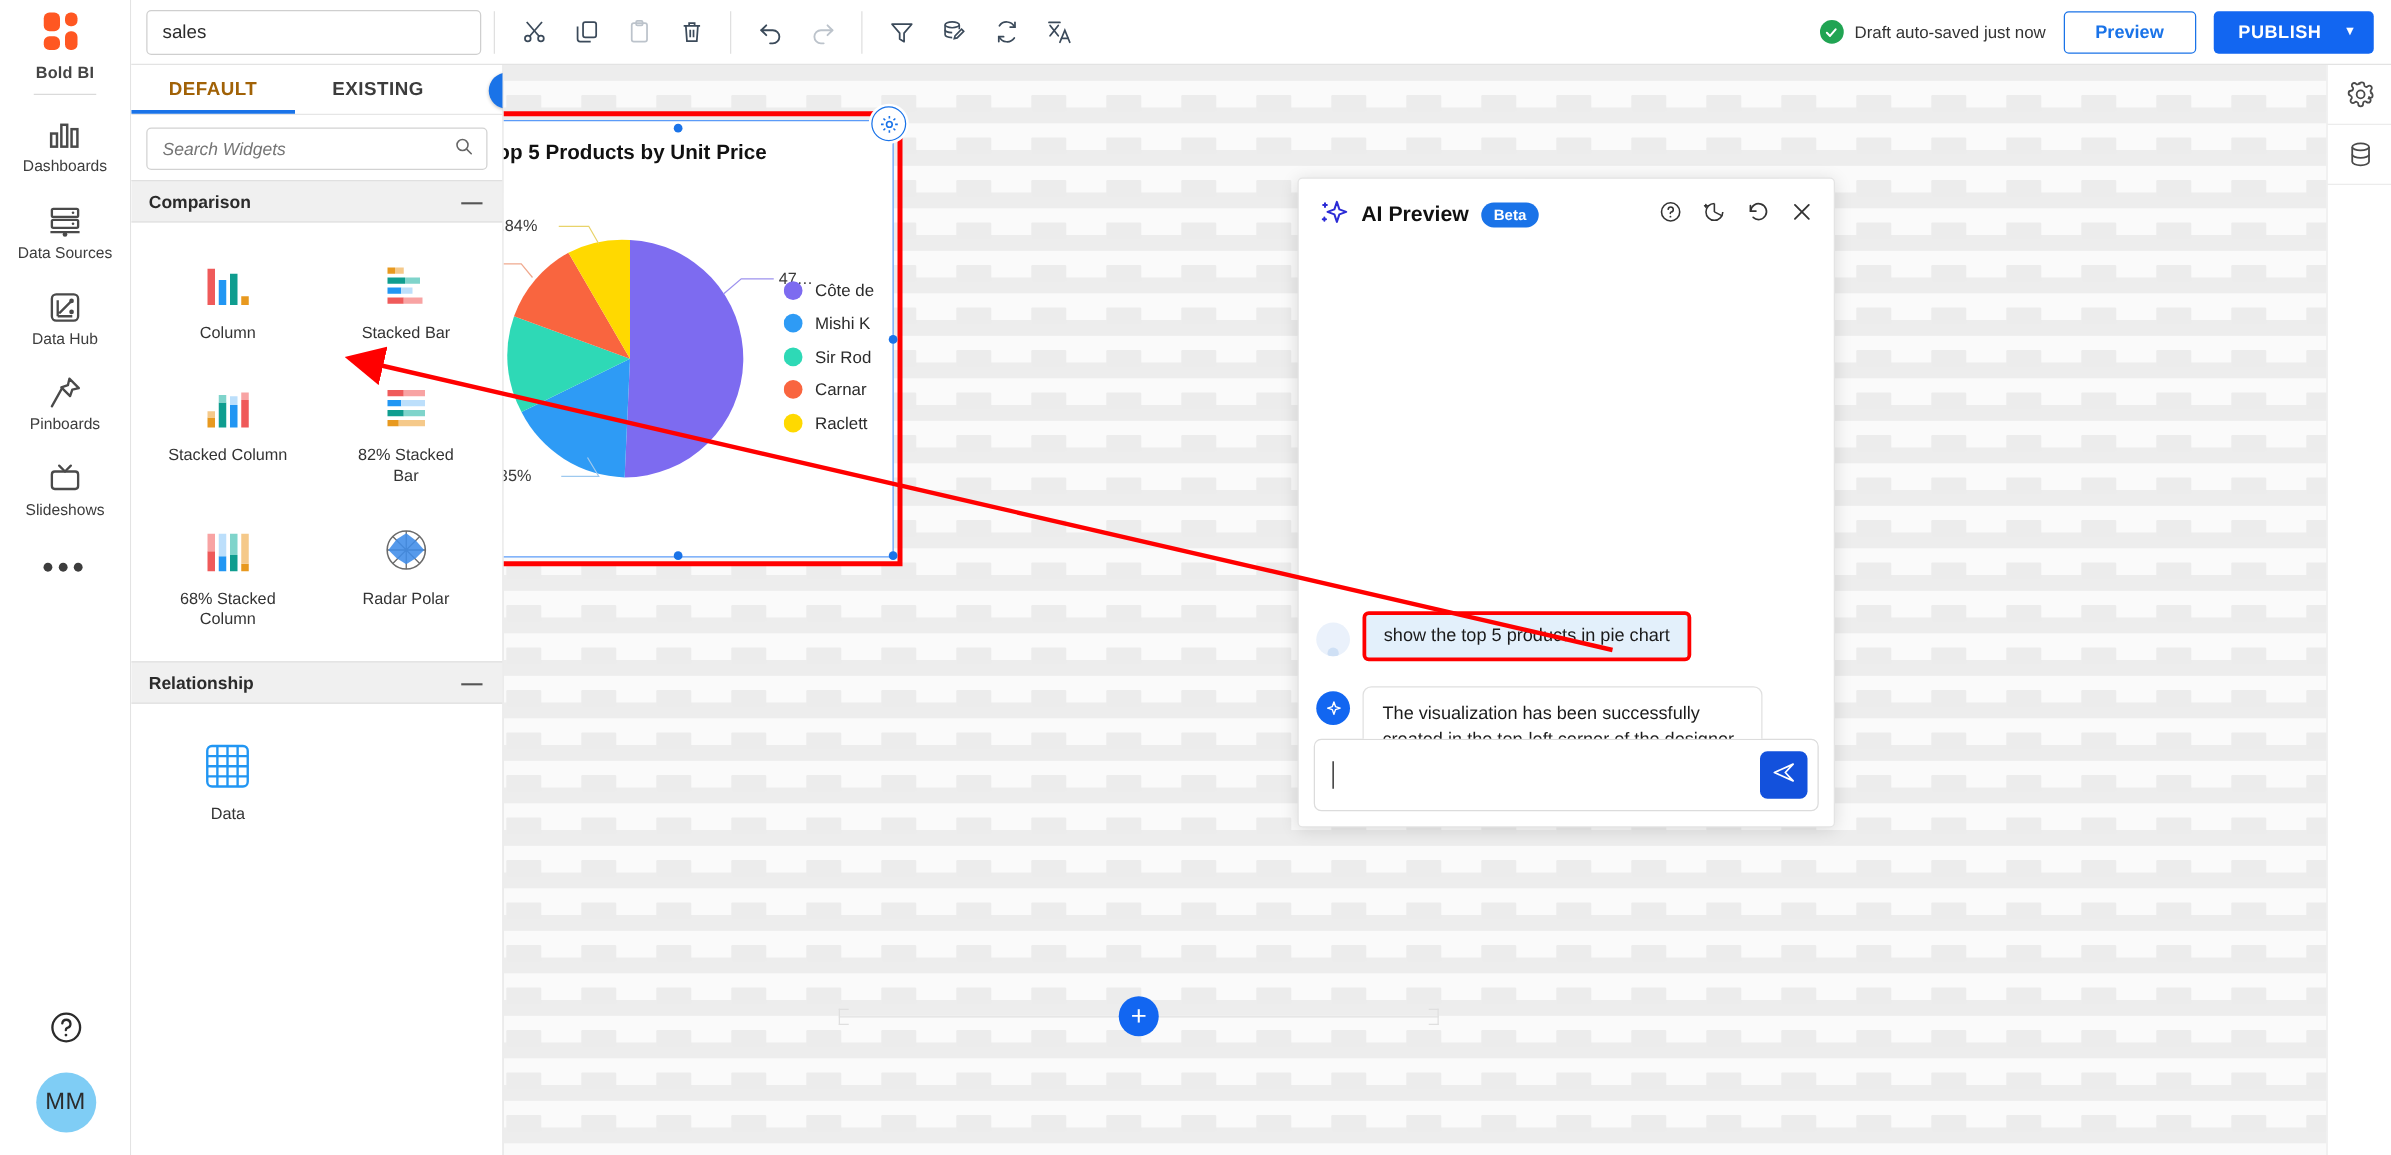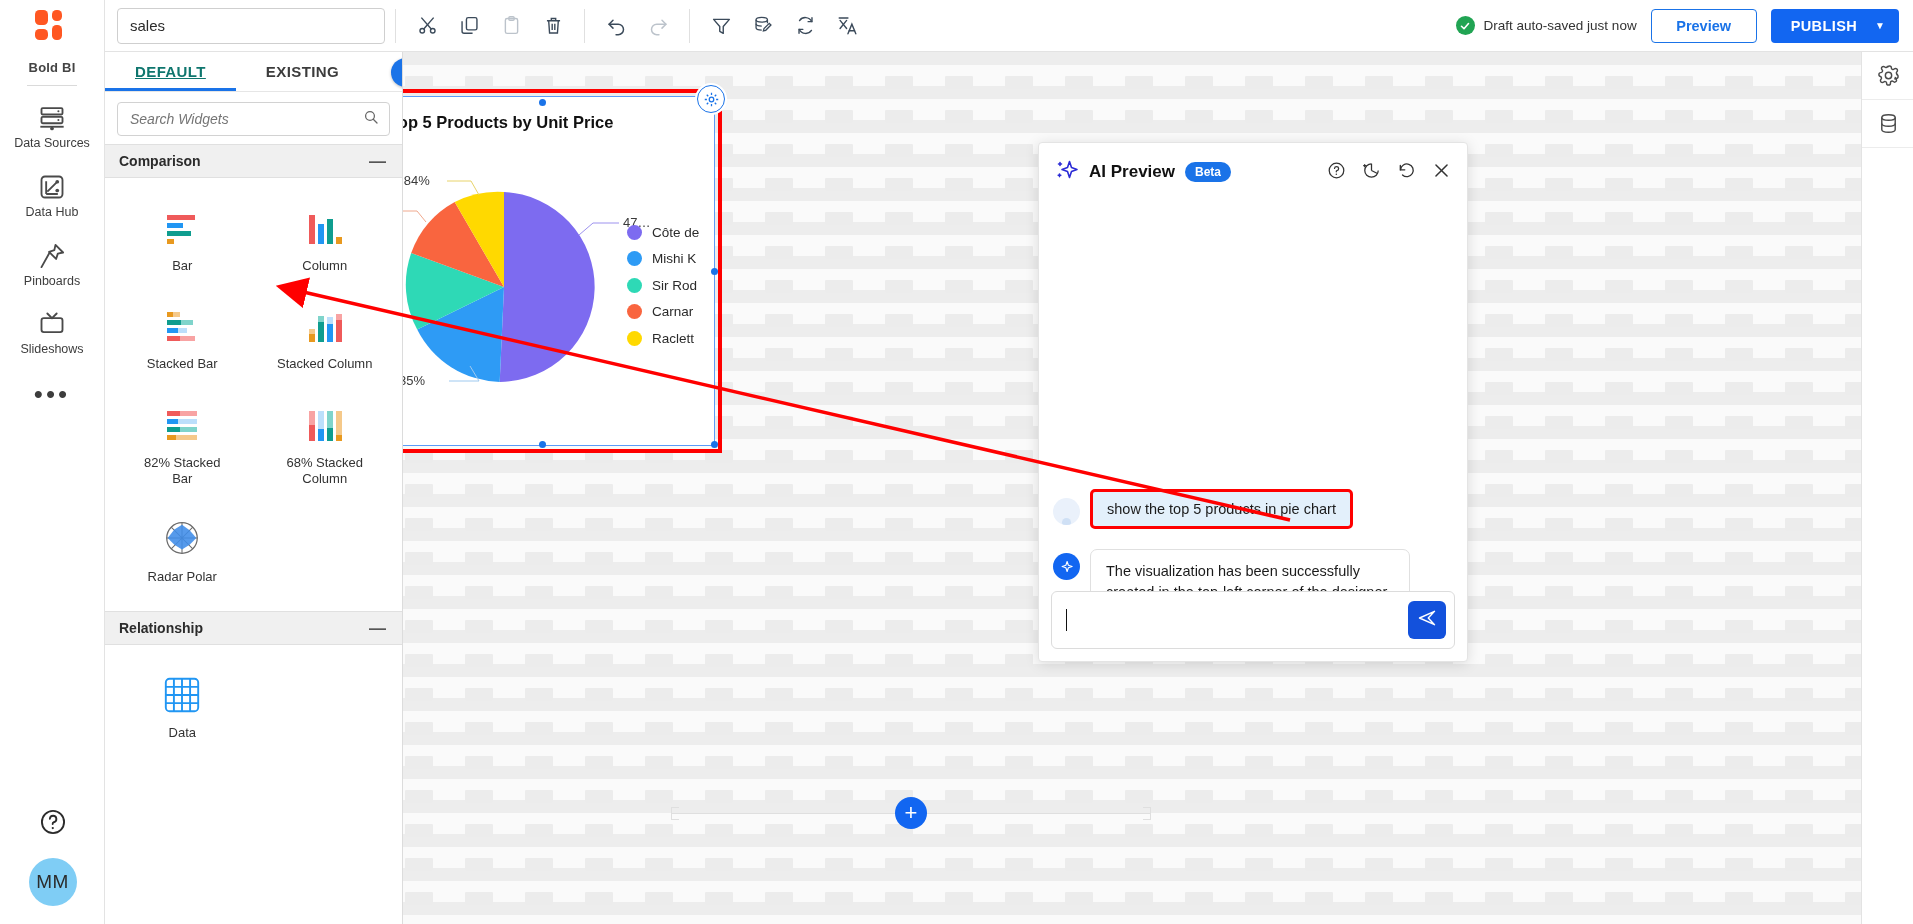--- a/index.html
+++ b/index.html
@@ -13,21 +13,21 @@
     position:relative;
   }
   
   #left-rail {
     position:absolute; left:0; top:0; width:105px; height:924px;
     background:#ffffff; border-right:1px solid #e3e3e3;
     display:flex; flex-direction:column; align-items:center;
   }
   .brand { margin-top:8px; display:flex; flex-direction:column; align-items:center; }
   .brand-mark { width:40px; height:40px; position:relative; }
-  .brand-name { font-size:13px; font-weight:700; color:#444; margin-top:12px; letter-spacing:.2px;}
+  .brand-name { font-size:13px; font-weight:700; color:#444; margin-top:2px; letter-spacing:.2px;}
   .rail-sep { width:50px; height:1px; background:#dadada; margin:10px 0 6px; }
   .rail-item {
     width:105px; padding:12px 2px 10px; display:flex; flex-direction:column;
     align-items:center; gap:7px; cursor:pointer;
   }
   .rail-label { font-size:12.5px; color:#3d3d3d; line-height:1.1; text-align:center;}
   .rail-icon { width:28px; height:26px; display:block; color:#4a4a4a; }
   .rail-more { letter-spacing:3px; font-size:26px; color:#3d3d3d; line-height:10px; padding:22px 0 10px;}
   .rail-bottom { position:absolute; bottom:18px; left:0; width:105px; display:flex; flex-direction:column; align-items:center; gap:22px;}
   .help-circle { width:28px; height:28px; }
@@ -86,21 +86,21 @@
   
   #widget-panel {
     position:absolute; left:105px; top:52px; width:298px; bottom:0;
     background:#fff; border-right:1px solid #dcdcdc; overflow:hidden;
   }
   .tabs { height:40px; display:flex; align-items:stretch; border-bottom:1px solid #e6e6e6; position:relative;}
   .tab {
     flex:0 0 auto; padding:0 30px; display:flex; align-items:center; justify-content:center;
     font-size:15px; font-weight:700; color:#3c3c3c; letter-spacing:.4px; cursor:pointer;
   }
-  .tab.active { color:#0f766e; box-shadow:inset 0 -3px 0 #1a73e8;text-decoration:underline; }
+  .tab.active { color:#a16207; box-shadow:inset 0 -3px 0 #1a73e8; }
   .collapse-btn {
     position:absolute; right:-18px; top:6px; width:29px; height:29px; border-radius:50%;
     background:#1a73e8; color:#fff; display:flex; align-items:center; justify-content:center;
     cursor:pointer; z-index:30; box-shadow:0 1px 3px rgba(0,0,0,.25);
   }
   .collapse-btn svg{ width:14px; height:14px;}
   .search-wrap { padding:10px 12px 8px; }
   .search-box {
     height:34px; border:1px solid #d2d2d2; border-radius:4px; display:flex; align-items:center;
     padding:0 10px; gap:6px; background:#fff;
@@ -247,20 +247,30 @@
         <rect x="3" y="2" width="13" height="15" rx="4.5" fill="#ff5722"></rect>
         <rect x="20" y="2" width="10" height="11" rx="4.5" fill="#ff5722"></rect>
         <rect x="3" y="21" width="13" height="11" rx="4.5" fill="#ff5722"></rect>
         <rect x="20" y="17" width="10" height="15" rx="4.5" fill="#ff5722"></rect>
       </svg>
     </div>
     <div class="brand-name">Bold BI</div>
   </div>
   <div class="rail-sep"></div>
 
+  <div class="rail-item">
+    <span class="rail-icon">
+      <svg viewBox="0 0 24 24" fill="none" stroke="currentColor" stroke-width="1.7">
+        <rect x="2.5" y="11" width="4" height="9"></rect>
+          <rect x="9.5" y="5" width="4" height="15"></rect>
+          <rect x="16.5" y="8" width="4" height="12"></rect>
+      </svg>
+    </span>
+    <span class="rail-label">Dashboards</span>
+  </div>
 
   <div class="rail-item">
     <span class="rail-icon">
       <svg viewBox="0 0 24 24" fill="none" stroke="currentColor" stroke-width="1.6">
         <rect x="3" y="3.5" width="18" height="5.5" rx="1"></rect>
           <circle cx="17.5" cy="6.2" r=".9" fill="currentColor" stroke="none"></circle>
         <rect x="3" y="11" width="18" height="5.5" rx="1"></rect>
           <circle cx="17.5" cy="13.7" r=".9" fill="currentColor" stroke="none"></circle>
         <line x1="2" y1="19.5" x2="22" y2="19.5"></line>
           <circle cx="12" cy="21" r="1.6" fill="currentColor" stroke="none"></circle>
@@ -432,31 +442,20 @@
       </span>
     </div>
   </div>
 
   <div class="group-head">
     <span>Comparison</span>
     <span class="minus">—</span>
   </div>
   <div class="wgrid">
 
-    <div class="wcell">
-      <span class="ico">
-        <svg width="44" height="38" viewBox="0 0 44 38">
-          <rect x="7" y="5" width="28" height="5" fill="#ef5a5a"></rect>
-          <rect x="7" y="13" width="16" height="5" fill="#2196f3"></rect>
-          <rect x="7" y="21" width="24" height="5" fill="#0f9d8f"></rect>
-          <rect x="7" y="29" width="7" height="5" fill="#e8991f"></rect>
-        </svg>
-      </span>
-      <span class="cap">Bar</span>
-    </div>
 
     <div class="wcell">
       <span class="ico">
         <svg width="44" height="38" viewBox="0 0 44 38">
           <rect x="6" y="5" width="6" height="29" fill="#ef5a5a"></rect>
           <rect x="15" y="14" width="6" height="20" fill="#2196f3"></rect>
           <rect x="24" y="9" width="6" height="25" fill="#0f9d8f"></rect>
           <rect x="33" y="27" width="6" height="7" fill="#e8991f"></rect>
         </svg>
       </span>

